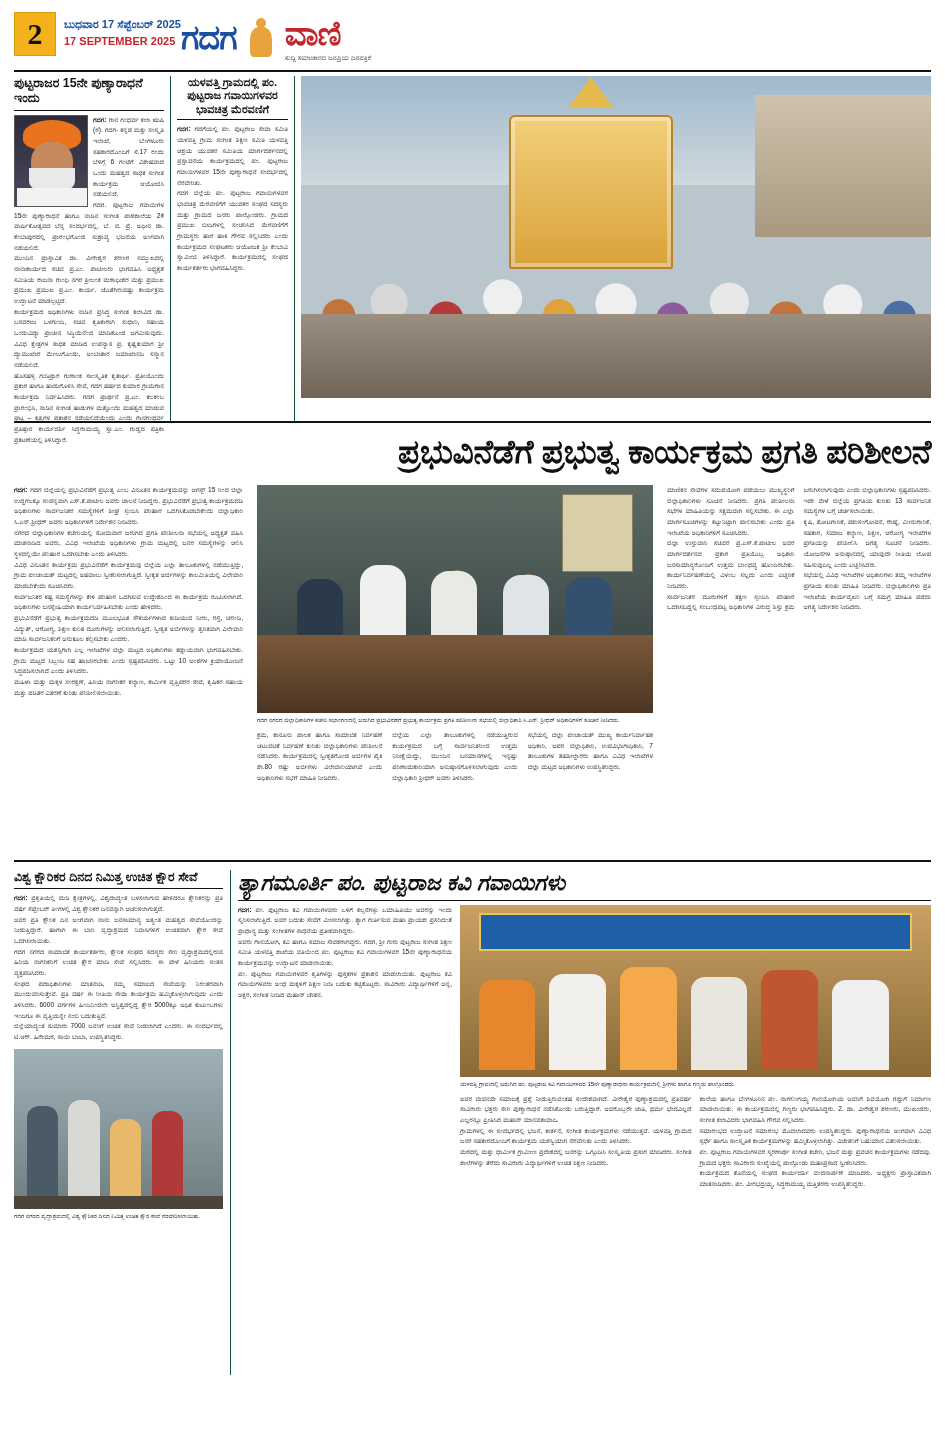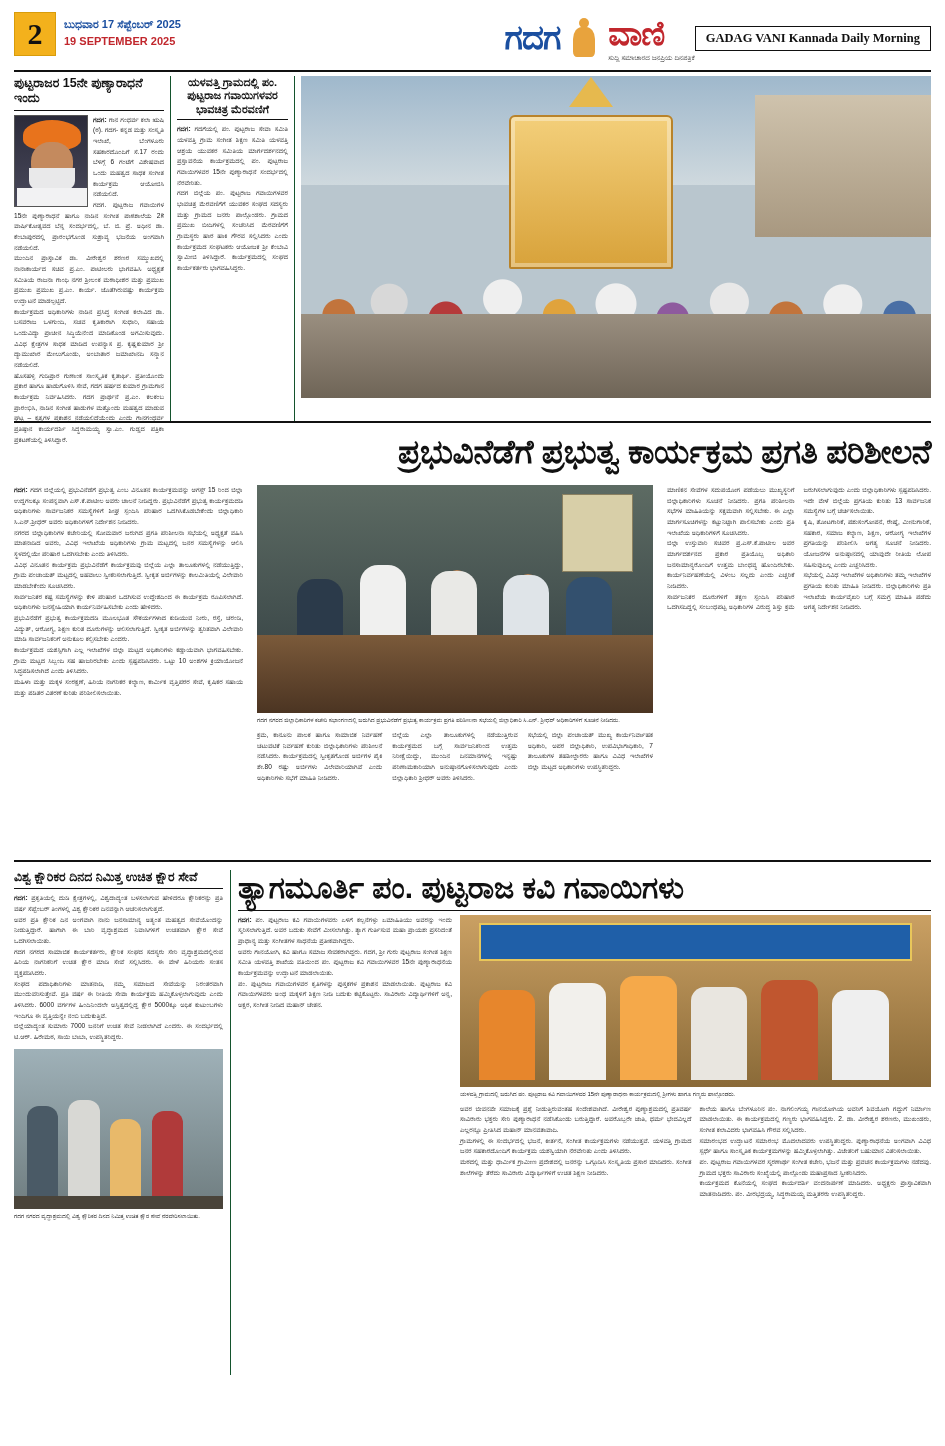--- a/index.html
+++ b/index.html
@@ -35,21 +35,21 @@
   }
   .dateblock {
     margin-left:8px; padding-top:6px;
     color:#1b4fa0;
     font-size:11px; line-height:1.5;
     font-family:"Liberation Sans", sans-serif;
     font-weight:bold;
   }
   .dateblock .d2 { color:#c1272d; }
   .logo-wrap {
-    flex:1; display:flex; align-items:center; justify-content:flex-end;
+    flex:1; display:flex; align-items:center; justify-content:flex-start;
     gap:10px;
   }
   .logo-kan {
     font-size:34px; font-weight:bold; color:#1b4fa0;
     letter-spacing:-1px;
     font-family:"Liberation Sans", sans-serif;
   }
   .logo-emblem {
     width:28px;height:40px;
     position:relative;
@@ -166,52 +166,51 @@
   .meet-photo .wall{position:absolute;inset:0;background:linear-gradient(#5d6b63,#2f3b3f);}
   .meet-photo .map{position:absolute;right:5%;top:4%;width:18%;height:34%;background:#d8cfa8;border:1px solid #8a8060;}
   .meet-photo .table{position:absolute;left:0;bottom:0;width:100%;height:34%;background:linear-gradient(#7b5a3a,#4b3422);}
   .meet-photo .p{position:absolute;bottom:28%;width:46px;height:70px;border-radius:18px 18px 0 0;}
   .meet-photo .h{position:absolute;width:20px;height:20px;border-radius:50%;background:#c08a5c;}
   
   .bot-sec { display:flex; margin-top:8px; height:505px; }
   .bot-left { width:216px; padding-right:7px; }
   .bot-right { flex:1; padding-left:7px; }
   .bot-left h2 { font-size:12.5px; }
-  .bot-right h2 { font-size:30px; }
+  .bot-right h2 { font-size:22px;font-style:italic; }
   .cols3 { column-count:3; column-gap:10px; column-rule:0; }
   .cols2 { column-count:2; column-gap:9px; }
   .free-photo{width:100%;height:160px;position:relative;overflow:hidden;background:#8ea0a8;margin-top:6px;}
   .free-photo .bg{position:absolute;inset:0;background:linear-gradient(#9fb1b8,#6f7d80);}
   .award-photo{width:100%;height:172px;position:relative;overflow:hidden;background:#b08a50;}
   .award-photo .stage{position:absolute;inset:0;background:linear-gradient(#caa063,#8a6a38);}
   .award-photo .banner-b{position:absolute;left:4%;top:5%;width:92%;height:22%;background:#1f5fa8;border:2px solid #e8c65a;}
 </style>
 </head>
 <body>
 
 <div class="page">
 
   <div class="masthead">
     <div class="pagenum">2</div>
     <div class="dateblock">
       <div class="d1 kn">ಬುಧವಾರ 17 ಸೆಪ್ಟೆಂಬರ್ 2025</div>
-      <div class="d2">19 SEPTEMBER 2025</div>
+      <div class="d2">17 SEPTEMBER 2025</div>
     </div>
     <div class="logo-wrap">
       <span class="logo-kan">ಗದಗ</span>
       <span class="logo-emblem">
         <span class="head"></span>
           <span class="body"></span>
       </span>
       <span>
         <span class="logo-vani">ವಾಣಿ</span>
         <div class="logo-sub">ಸುದ್ದಿ ಸಮಾಚಾರದ ಜನಪ್ರಿಯ ದಿನಪತ್ರಿಕೆ</div>
       </span>
     </div>
-    <div class="eng-title">GADAG VANI Kannada Daily Morning</div>
   </div>
 
   <div class="top-sec">
 
     <div class="col-a">
       <h2 class="head-kn underline-h">ಪುಟ್ಟರಾಜರ 15ನೇ ಪುಣ್ಯಾರಾಧನೆ ಇಂದು</h2>
       <div class="portrait">
         <span class="turban"></span>
           <span class="face"></span>
           <span class="beard"></span>

